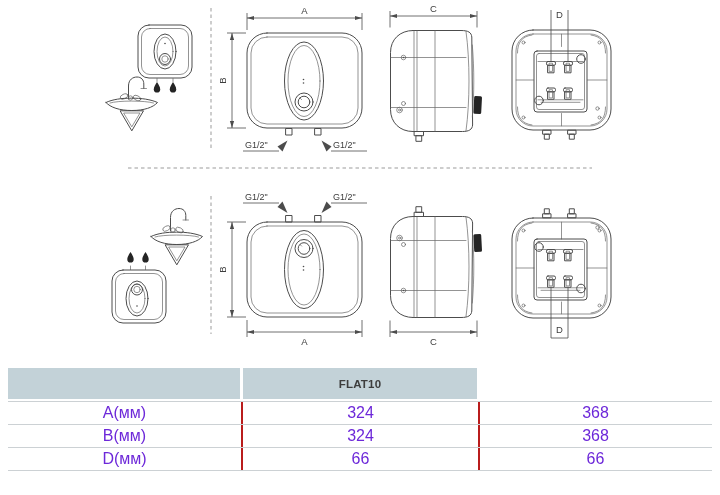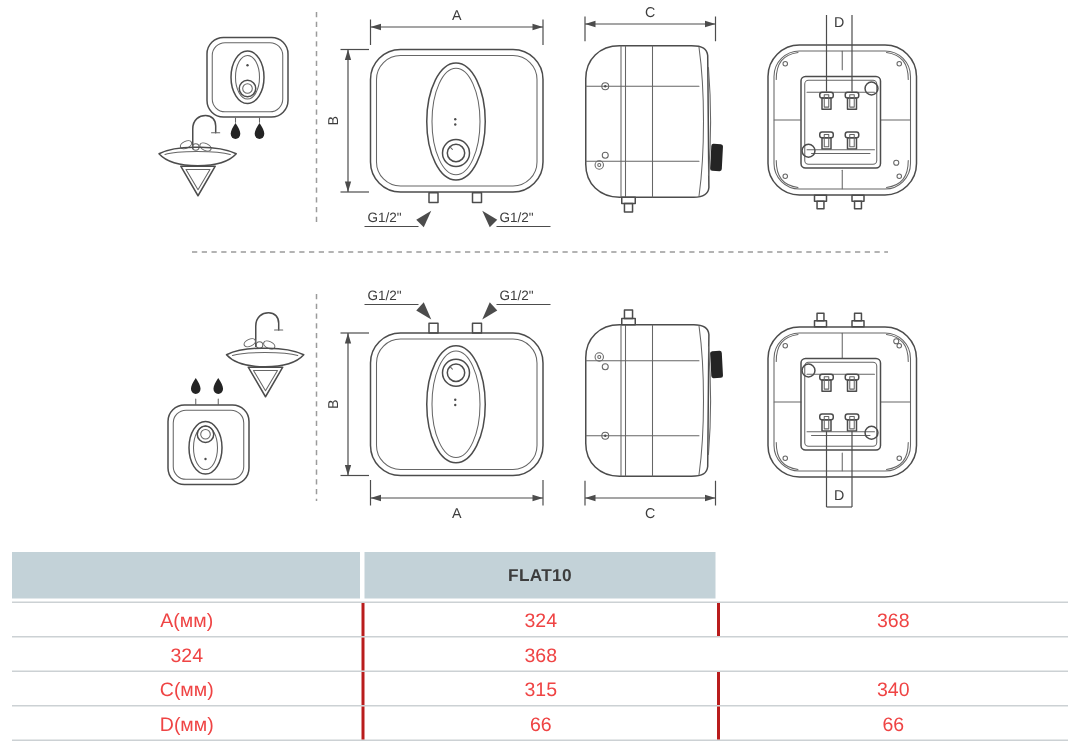--- a/index.html
+++ b/index.html
@@ -18,21 +18,21 @@
   text.g{font-size:9px}
 
   
   .spec{position:absolute;left:8px;top:368px;width:704px;}
   .thead{display:grid;grid-template-columns:232px 234px 232px;column-gap:3px;}
   .th{background:#c3d2d8;height:31px;display:flex;align-items:center;justify-content:center;
       font-size:11.5px;font-weight:bold;color:#3d3d3d;letter-spacing:.2px;}
   .tbody{margin-top:2px;border-top:1px solid #ccd1d4;}
   .tr{display:grid;grid-template-columns:233px 237px 233px;height:22px;
       border-bottom:1px solid #ccd1d4;}
-  .td{display:flex;align-items:center;justify-content:center;font-size:13px;color:#ef4444;}
+  .td{display:flex;align-items:center;justify-content:center;font-size:16px;color:#6d28d9;}
   .td + .td{border-left:2px solid #b91c1c;}
 </style>
 </head>
 <body>
 
 <div class="stage">
 
 <svg class="drawings" viewBox="0 0 720 362">
 
   <g>
@@ -343,27 +343,23 @@
     <div class="th"></div>
     <div class="th">FLAT10</div>
   </div>
   <div class="tbody">
     <div class="tr">
       <div class="td">A(мм)</div>
       <div class="td">324</div>
       <div class="td">368</div>
     </div>
     <div class="tr">
+      <div class="td">B(мм)</div>
       <div class="td">324</div>
       <div class="td">368</div>
-    </div>
-    <div class="tr">
-      <div class="td">C(мм)</div>
-      <div class="td">315</div>
-      <div class="td">340</div>
     </div>
     <div class="tr">
       <div class="td">D(мм)</div>
       <div class="td">66</div>
       <div class="td">66</div>
     </div>
   </div>
 
 </div>
 

